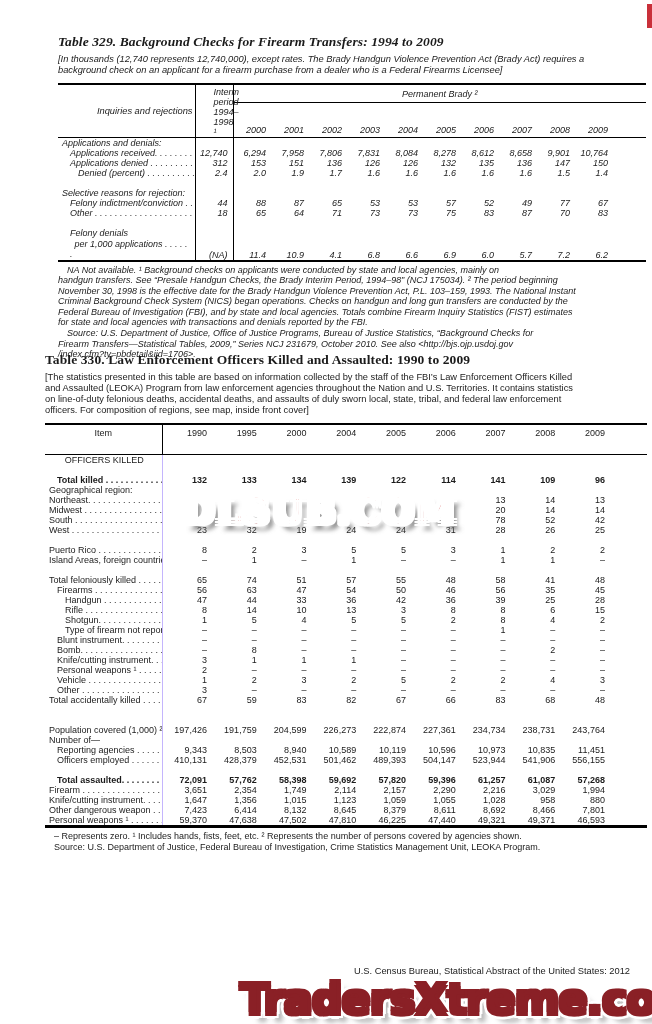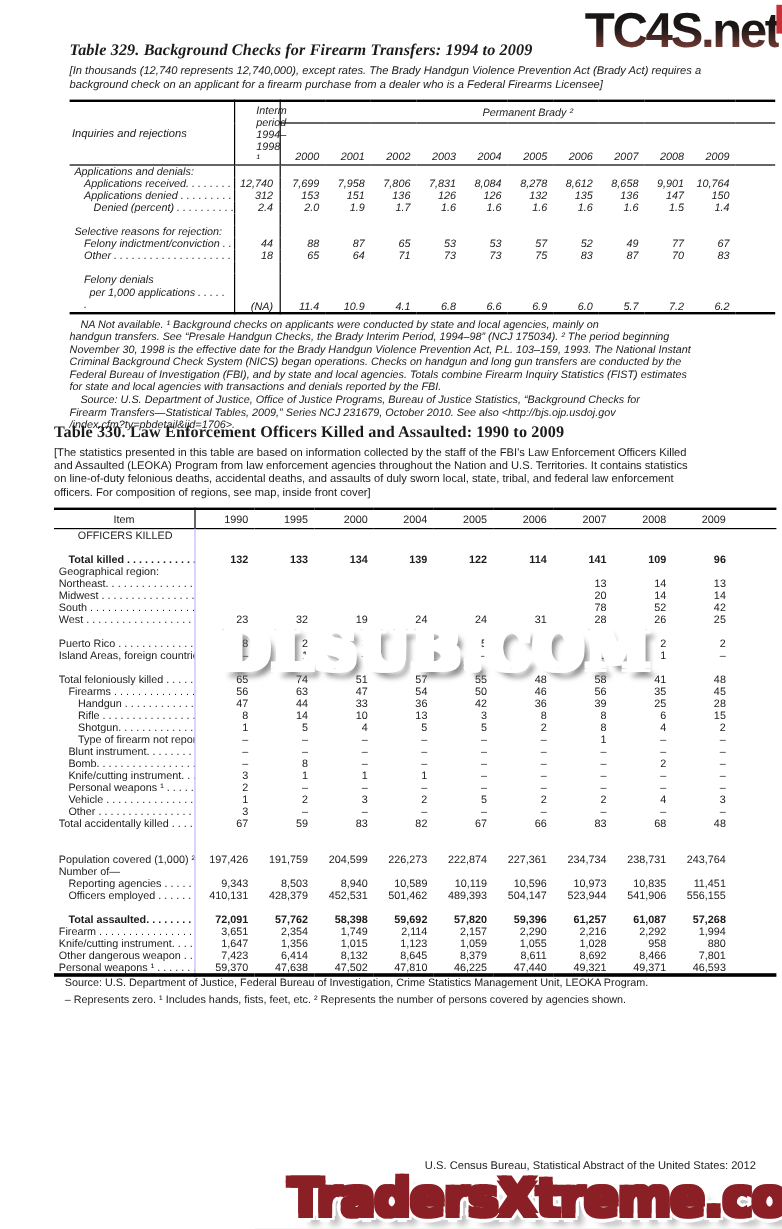--- a/index.html
+++ b/index.html
@@ -16,31 +16,31 @@
   th,td{padding:0 2px;vertical-align:bottom;white-space:nowrap;font-weight:400;}
   td{height:10px;line-height:10px;}
   tr.spacer td{height:8px;}
   .num{text-align:right;padding-right:5px;}
   .lbl{text-align:left;overflow:hidden;padding-left:4px;}
   .b{font-weight:700;}
   .ctr{text-align:center;}
 
   #t329{width:588px;border-top:2px solid #000;border-bottom:2px solid #000;}
   #t329 thead{border-bottom:1px solid #000;}
-  #t329 .stub{text-align:left;vertical-align:middle;font-size:9.3px;}
+  #t329 .stub{text-align:right;vertical-align:middle;font-size:9.3px;}
   #t329 .interim-h{font-size:9px;line-height:10px;white-space:pre-line;text-align:left;
                    vertical-align:top;padding:2px 2px 0 18px;
                    border-left:1px solid #000;border-right:1px solid #000;}
   #t329 .group{text-align:center;vertical-align:middle;height:15px;border-bottom:1px solid #000;margin-left:44px;}
   #t329 .year-row th{vertical-align:bottom;padding-bottom:2px;height:27px;}
   #t329 td.interim{border-left:1px solid #000;border-right:1px solid #000;}
 
   #t330{width:602px;border-top:2px solid #000;border-bottom:3px solid #000;}
   #t330 thead{border-bottom:1px solid #000;}
-  #t330 thead th{height:15px;vertical-align:middle;padding-bottom:0;}
+  #t330 thead th{height:15px;vertical-align:middle;padding-bottom:14px;}
   #t330 .lbl-h{text-align:center;border-right:1px solid #000;}
   #t330 td.lbl{border-right:1px solid #c4b5fd;}
 
   
   .fn{font-size:9px;line-height:10.6px;white-space:pre-line;margin:3px 0 0 0;}
 
   
   #t329-block{position:absolute;left:58px;top:34px;width:588px;font-style:italic;}
   #t330-block{position:absolute;left:45px;top:352px;width:602px;}
 
@@ -49,22 +49,22 @@
   .footer-credit{position:absolute;right:22px;top:966px;font-size:9.3px;}
 
   
   .wm-top{position:absolute;top:2px;right:3px;z-index:5;
           font-family:"Liberation Sans",sans-serif;font-weight:900;font-size:41px;
           letter-spacing:-2px;
           background:linear-gradient(180deg,#141414 0%,#1c1716 45%,#64352f 75%,#9c6055 100%);
           -webkit-background-clip:text;background-clip:text;color:transparent;}
   .wm-corner{position:absolute;top:4px;right:0;width:5px;height:24px;background:#c9303a;z-index:6;}
 
-  .wm-mid{position:absolute;left:183px;top:513px;z-index:5;
-          font-family:"DejaVu Serif",serif;font-weight:900;font-size:48px;letter-spacing:2px;
+  .wm-mid{position:absolute;left:183px;top:489px;z-index:5;
+          font-family:"DejaVu Serif",serif;font-weight:900;font-size:36px;letter-spacing:2px;
           background:linear-gradient(180deg,#e04a43 0%,#cc2a28 45%,#a81c1d 100%);
           -webkit-background-clip:text;background-clip:text;color:transparent;
           text-shadow:-3px -3px 0 #fff,3px -3px 0 #fff,-3px 3px 0 #fff,3px 3px 0 #fff,
                       -3px 0 0 #fff,3px 0 0 #fff,0 -3px 0 #fff,0 3px 0 #fff,
                       6px 7px 4px rgba(110,110,110,.75);}
 
   .wm-bottom{position:absolute;left:240px;top:974px;z-index:5;
           font-family:"DejaVu Sans",sans-serif;font-weight:900;font-size:43px;letter-spacing:-1px;
           background:linear-gradient(180deg,#eda0a0 0%,#e07a7e 30%,#d25b61 55%,#c04046 80%,#ae3238 100%);
           -webkit-background-clip:text;background-clip:text;color:transparent;
@@ -134,21 +134,21 @@
             <td class="num"></td>
             <td class="num"></td>
             <td class="num"></td>
             <td class="num"></td>
             <td class="num"></td>
             <td></td>
           </tr>
           <tr>
             <td class="lbl" style="padding-left: 12px;">Applications received. . . . . . . . .</td>
             <td class="num interim">12,740</td>
-            <td class="num">7,699</td>
+            <td class="num">6,294</td>
             <td class="num">7,958</td>
             <td class="num">7,806</td>
             <td class="num">7,831</td>
             <td class="num">8,084</td>
             <td class="num">8,278</td>
             <td class="num">8,612</td>
             <td class="num">8,658</td>
             <td class="num">9,901</td>
             <td class="num">10,764</td>
             <td></td>
@@ -756,21 +756,21 @@
           </tr>
           <tr>
             <td class="lbl">Firearm . . . . . . . . . . . . . . . . . . . .</td>
             <td class="num">3,651</td>
             <td class="num">2,354</td>
             <td class="num">1,749</td>
             <td class="num">2,114</td>
             <td class="num">2,157</td>
             <td class="num">2,290</td>
             <td class="num">2,216</td>
-            <td class="num">2,292</td>
+            <td class="num">3,029</td>
             <td class="num">1,994</td>
             <td></td>
           </tr>
           <tr>
             <td class="lbl">Knife/cutting instrument. . . . . . . .</td>
             <td class="num">1,647</td>
             <td class="num">1,356</td>
             <td class="num">1,015</td>
             <td class="num">1,123</td>
             <td class="num">1,059</td>
@@ -802,24 +802,23 @@
             <td class="num">46,225</td>
             <td class="num">47,440</td>
             <td class="num">49,321</td>
             <td class="num">49,371</td>
             <td class="num">46,593</td>
             <td></td>
           </tr>
         </tbody>
     </table>
 
+    <p class="fn" style="width:595px;"> – Represents zero. ¹ Includes hands, fists, feet, etc. ² Represents the number of persons covered by agencies shown.</p>
     <p class="fn" style="width:595px;margin-top:0;"> Source: U.S. Department of Justice, Federal Bureau of Investigation, Crime Statistics Management Unit, LEOKA Program.</p>
-    <p class="fn" style="width:595px;"> – Represents zero. ¹ Includes hands, fists, feet, etc. ² Represents the number of persons covered by agencies shown.</p>
   </div>
 
   <div class="footer-credit">U.S. Census Bureau, Statistical Abstract of the United States: 2012</div>
 
-  <div class="wm-top">TC4S.net</div>
   <div class="wm-corner"></div>
   <div class="wm-mid">DLSUB.COM</div>
   <div class="wm-bottom">TradersXtreme.com</div>
 
 </div>
 
 </body></html>

